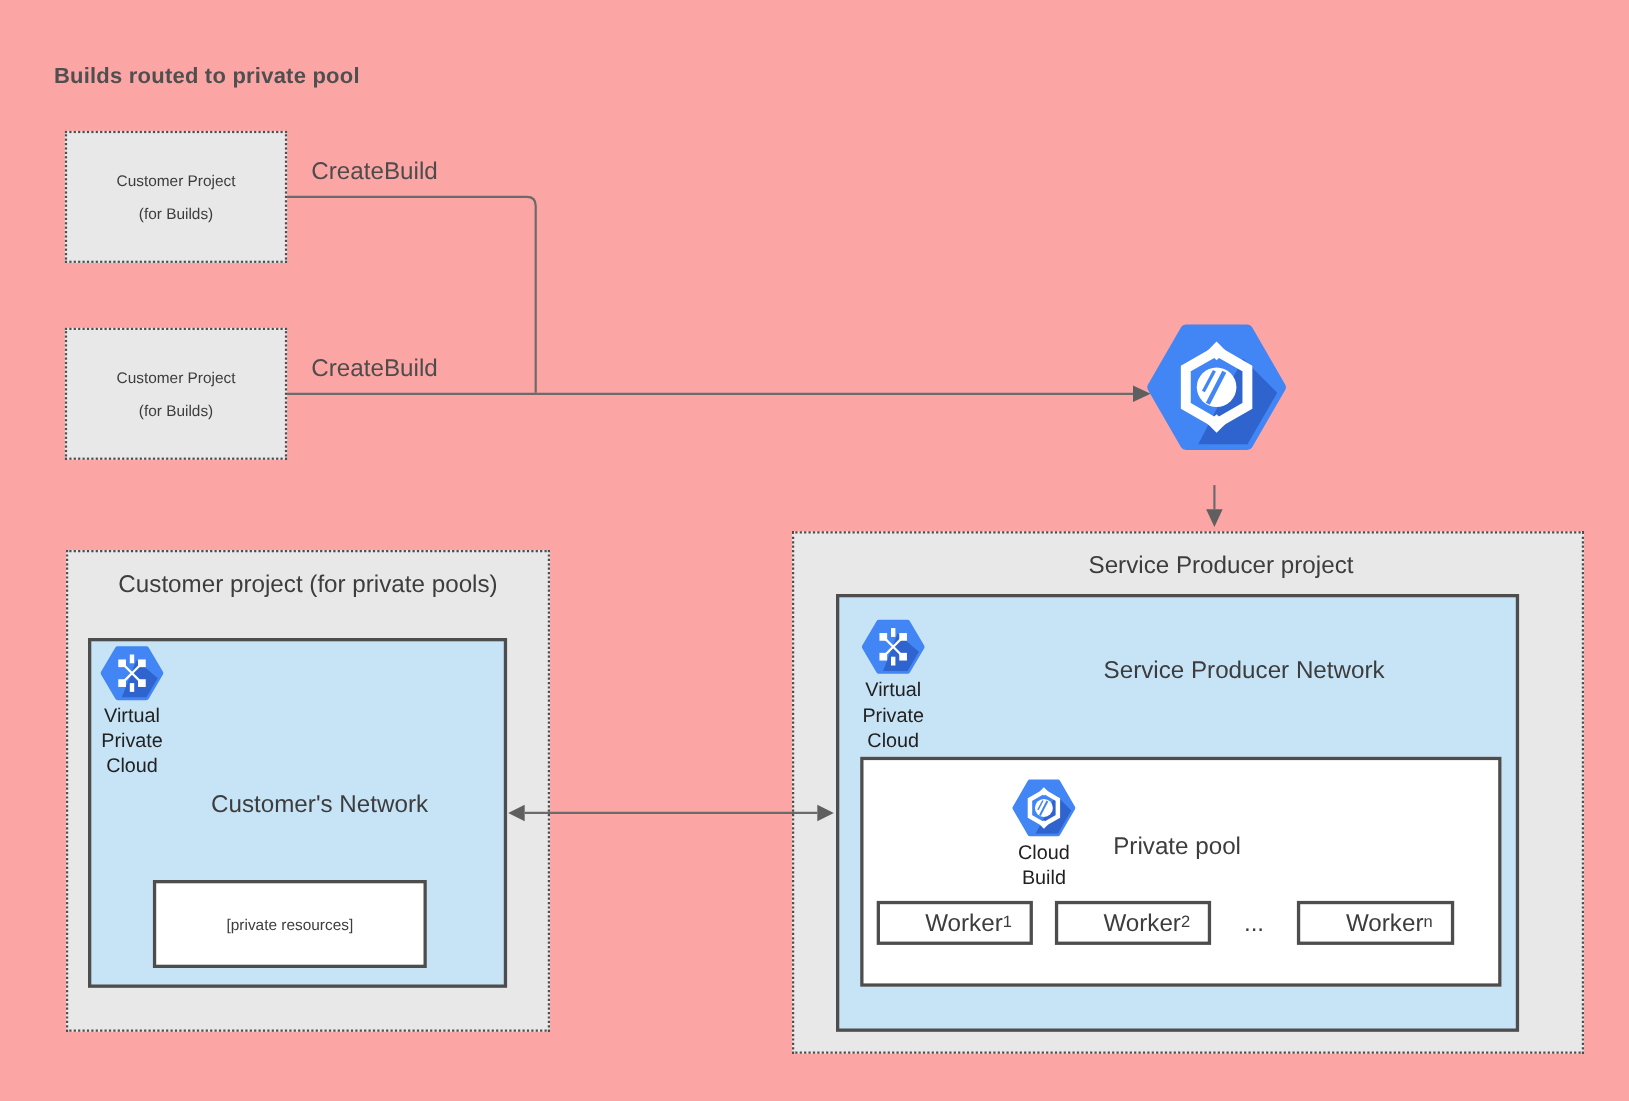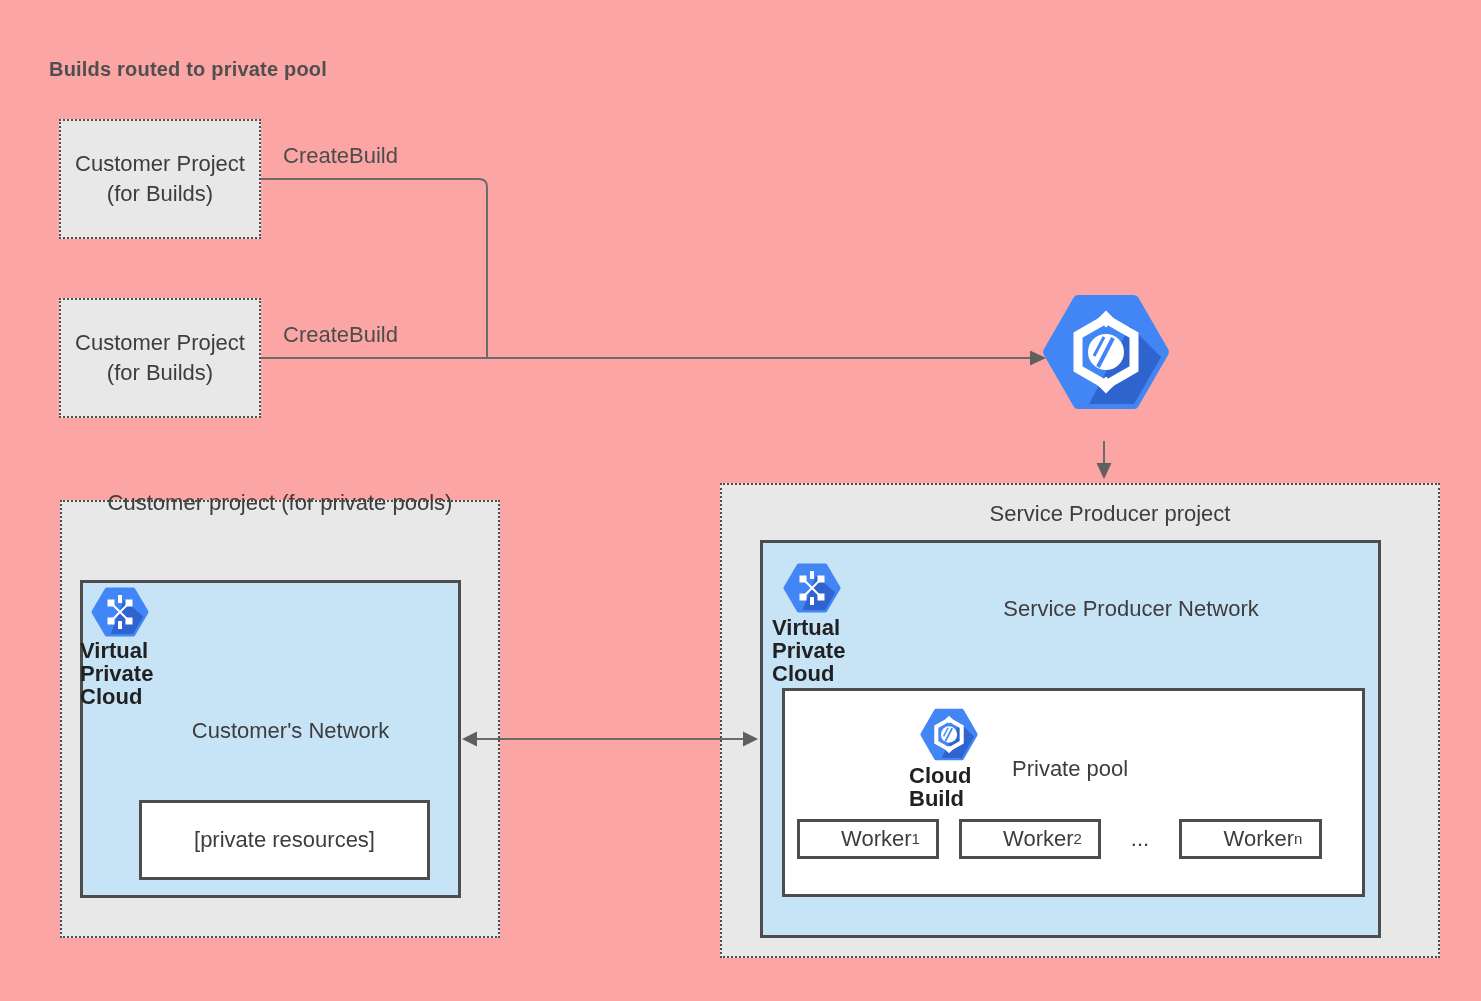--- a/index.html
+++ b/index.html
@@ -39,21 +39,21 @@
   }
   
   .white-box {
     background: #ffffff;
     border: 3px solid #4d4d4d;
     box-sizing: border-box;
   }
 
   .node-text {
     color: #3d3d3d;
-    font-size: 22px;
+    font-size: 14px;
     line-height: 30px;
     text-align: center;
   }
   .flex-center {
     display: flex;
     flex-direction: column;
     align-items: center;
     justify-content: center;
   }
 
@@ -63,24 +63,23 @@
   }
 
   .section-title {
     color: #3d3d3d;
     font-size: 22px;
     text-align: center;
   }
 
   .icon-label {
     color: #212121;
-    font-size: 22px;
+    font-size: 18px;
     line-height: 23px;
-    text-align: left;
-    font-weight: bold;
+    text-align: center;
   }
 
   .worker {
     display: flex;
     align-items: center;
     justify-content: center;
     font-size: 22px;
     color: #3d3d3d;
     padding-left: 25px;
   }
@@ -192,34 +191,34 @@
     <span>Worker</span>
       <sub>2</sub>
   </div>
   <div class="abs ellipsis" style="left:1122px; top:826px; width:36px;">...</div>
   <div class="abs white-box worker" style="left:1179px; top:819px; width:143px; height:40px;">
     <span>Worker</span>
       <sub>n</sub>
   </div>
 
   <div class="abs proj" style="left:60px; top:500px; width:440px; height:438px;"></div>
-  <div class="abs section-title" style="left:60px; top:490px; width:440px;">Customer project (for private pools)</div>
+  <div class="abs section-title" style="left:60px; top:518px; width:440px;">Customer project (for private pools)</div>
 
   <div class="abs network" style="left:80px; top:580px; width:381px; height:318px;"></div>
   <svg class="abs" style="left:90px; top:586px;" width="60" height="52" viewBox="0 0 60 52">
     <use href="#vpc-glyph"></use>
   </svg>
   <div class="abs icon-label" style="left:80px; top:639px; width:80px;">
     <div>Virtual</div>
     <div>Private</div>
     <div>Cloud</div>
   </div>
   <div class="abs section-title" style="left:80px; top:718px; width:381px;padding-left:20px;">Customer's Network</div>
 
-  <div class="abs white-box flex-center" style="left:139px; top:800px; width:291px; height:80px;">
+  <div class="abs white-box flex-center" style="left:139px; top:800px; width:249px; height:80px;">
     <div class="node-text">[private resources]</div>
   </div>
 
   <svg id="connectors" class="abs" viewBox="0 0 1481 1001">
 
     <path d="M261 179 H479 Q487 179 487 187 V357" fill="none" stroke="#6b6b6b" stroke-width="2"></path>
 
     <path d="M261 358 H1030" fill="none" stroke="#6b6b6b" stroke-width="2"></path>
     <polygon points="1046,358 1030,350.5 1030,365.5" fill="#5f5f5f"></polygon>
 

